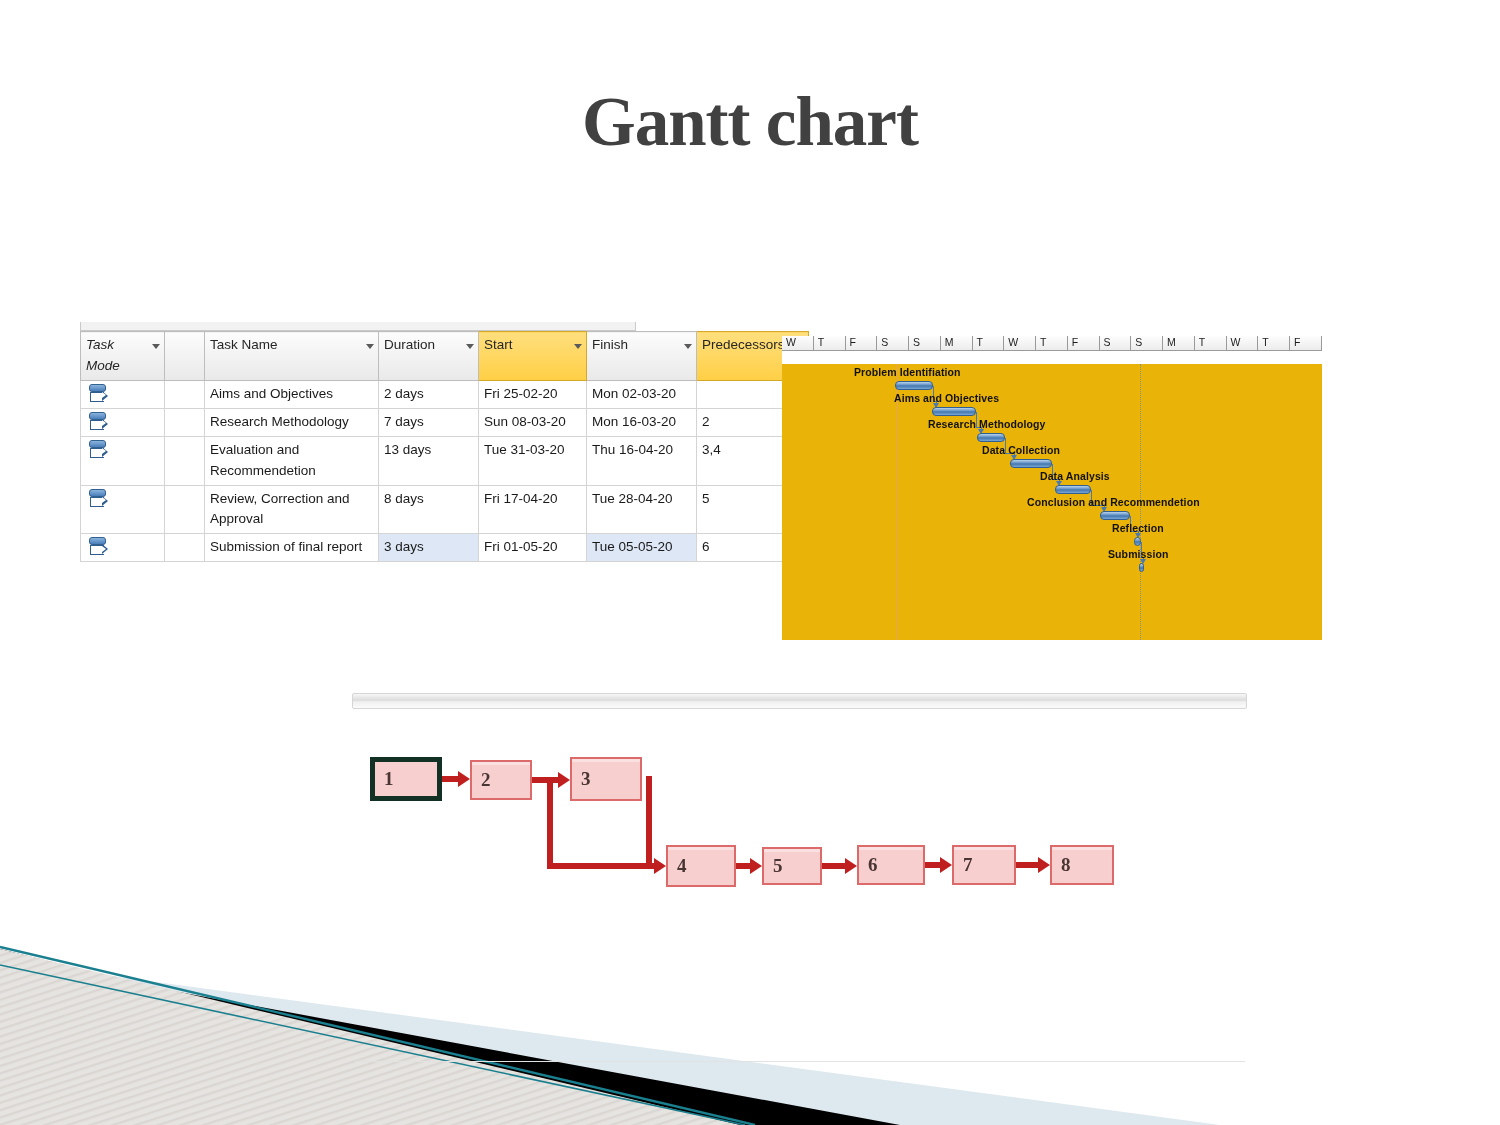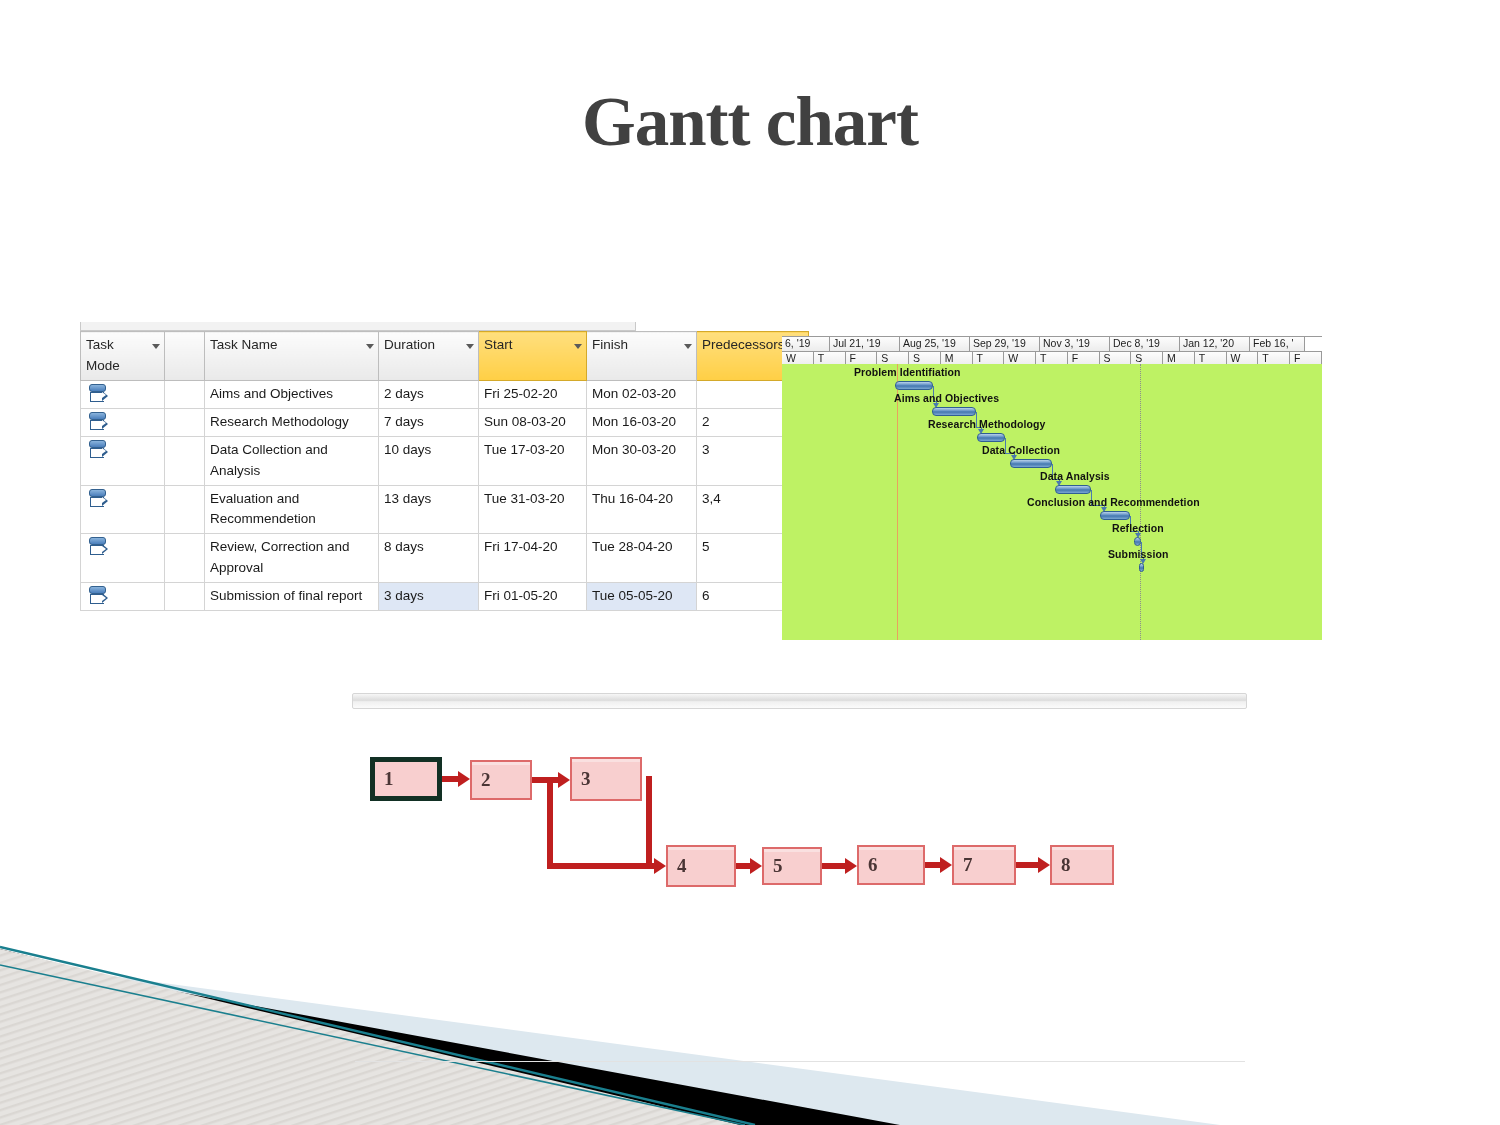--- a/index.html
+++ b/index.html
@@ -55,21 +55,21 @@
   .tt-grid thead th.hl{
     background:linear-gradient(#ffdf7e,#ffcf45);
     border:1px solid #d4a92a;
   }
   .th-caret{
     position:absolute;right:4px;top:12px;
     width:0;height:0;
     border-left:4px solid transparent;border-right:4px solid transparent;
     border-top:5px solid #5a5a5a;
   }
-  .c-mode{width:62px;}
+  .c-mode{width:62px;font-style:italic;}
   .c-ind{width:18px;}
   .c-name{width:152px;}
   .c-dur{width:78px;}
   .c-start{width:86px;}
   .c-finish{width:88px;margin-left:44px;}
   .c-pred{width:90px;}
   td.cell-hl{background:#dee7f5;}
   .mode-icon{display:block;width:22px;height:20px;position:relative;margin-left:2px;}
   .mode-icon .mi-bar{
     position:absolute;left:1px;top:0;width:15px;height:6px;
@@ -102,21 +102,21 @@
   .gt-cell{
     border-right:1px solid #9a9a9a;
     font-size:10.5px;line-height:13px;
     color:#1c1c1c;
     padding-left:3px;
     box-sizing:border-box;
     background:linear-gradient(#fdfdfd,#ececec);
     white-space:nowrap;overflow:hidden;
   }
   .gt-cell.day{text-align:left;padding-left:4px;}
-  .gt-body{position:relative;height:276px;background:#bef264;}
+  .gt-body{position:relative;height:276px;background:#eab308;}
   .gt-vline-orange{
     position:absolute;top:0;bottom:0;width:1px;background:#e8a35e;
   }
   .gt-vline-dot{
     position:absolute;top:0;bottom:0;width:0;
     border-left:1px dotted #8d8d8d;
   }
   .gt-label{
     position:absolute;font-size:10.5px;font-weight:bold;color:#111111;
     white-space:nowrap;letter-spacing:.1px;
@@ -236,36 +236,20 @@
               <span class="mi-head"></span>
               <span class="mi-head-in"></span>
             </span>
           </td>
           <td class="c-ind"></td>
           <td class="c-name">Research Methodology</td>
           <td class="c-dur">7 days</td>
           <td class="c-start">Sun 08-03-20</td>
           <td class="c-finish">Mon 16-03-20</td>
           <td class="c-pred">2</td>
-        </tr>
-        <tr>
-          <td class="c-mode">
-            <span class="mode-icon">
-              <span class="mi-bar"></span>
-              <span class="mi-arrow"></span>
-              <span class="mi-head"></span>
-              <span class="mi-head-in"></span>
-            </span>
-          </td>
-          <td class="c-ind"></td>
-          <td class="c-name">Data Collection and Analysis</td>
-          <td class="c-dur">10 days</td>
-          <td class="c-start">Tue 17-03-20</td>
-          <td class="c-finish">Mon 30-03-20</td>
-          <td class="c-pred">3</td>
         </tr>
         <tr>
           <td class="c-mode">
             <span class="mode-icon">
               <span class="mi-bar"></span>
               <span class="mi-arrow"></span>
               <span class="mi-head"></span>
               <span class="mi-head-in"></span>
             </span>
           </td>
@@ -307,30 +291,20 @@
           <td class="c-start">Fri 01-05-20</td>
           <td class="c-finish cell-hl">Tue 05-05-20</td>
           <td class="c-pred">6</td>
         </tr>
       </tbody>
   </table>
 </div>
 
 <div id="gantt-panel">
   <div class="gt-head-rows">
-    <div class="gt-row gt-top" id="gt-row-months">
-        <div class="gt-cell" style="width: 48px;">6, '19</div>
-        <div class="gt-cell" style="width: 70px;">Jul 21, '19</div>
-        <div class="gt-cell" style="width: 70px;">Aug 25, '19</div>
-        <div class="gt-cell" style="width: 70px;">Sep 29, '19</div>
-        <div class="gt-cell" style="width: 70px;">Nov 3, '19</div>
-        <div class="gt-cell" style="width: 70px;">Dec 8, '19</div>
-        <div class="gt-cell" style="width: 70px;">Jan 12, '20</div>
-        <div class="gt-cell" style="width: 55px;">Feb 16, '</div>
-      </div>
     <div class="gt-row" id="gt-row-days">
         <div class="gt-cell day" style="width: 31.7647px;">W</div>
         <div class="gt-cell day" style="width: 31.7647px;">T</div>
         <div class="gt-cell day" style="width: 31.7647px;">F</div>
         <div class="gt-cell day" style="width: 31.7647px;">S</div>
         <div class="gt-cell day" style="width: 31.7647px;">S</div>
         <div class="gt-cell day" style="width: 31.7647px;">M</div>
         <div class="gt-cell day" style="width: 31.7647px;">T</div>
         <div class="gt-cell day" style="width: 31.7647px;">W</div>
         <div class="gt-cell day" style="width: 31.7647px;">T</div>

